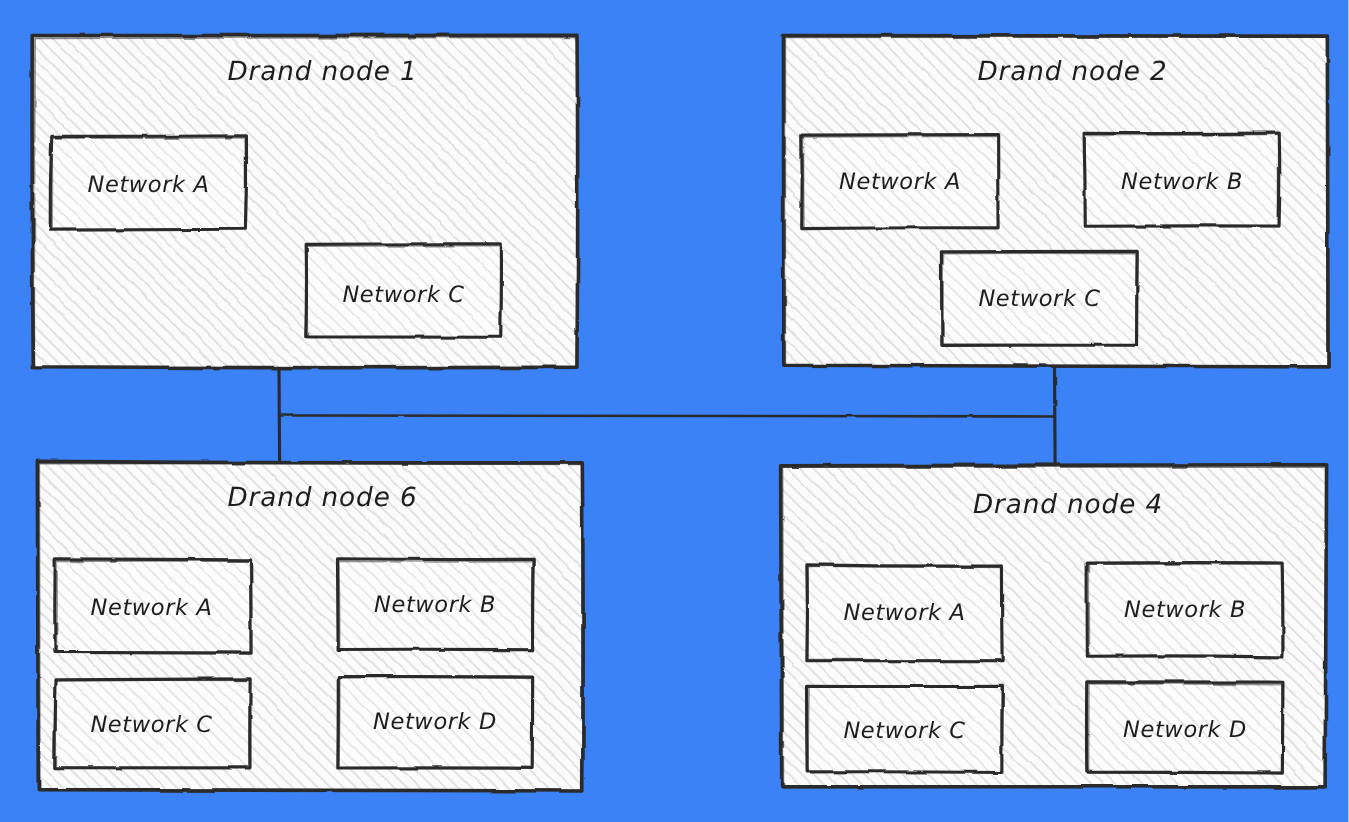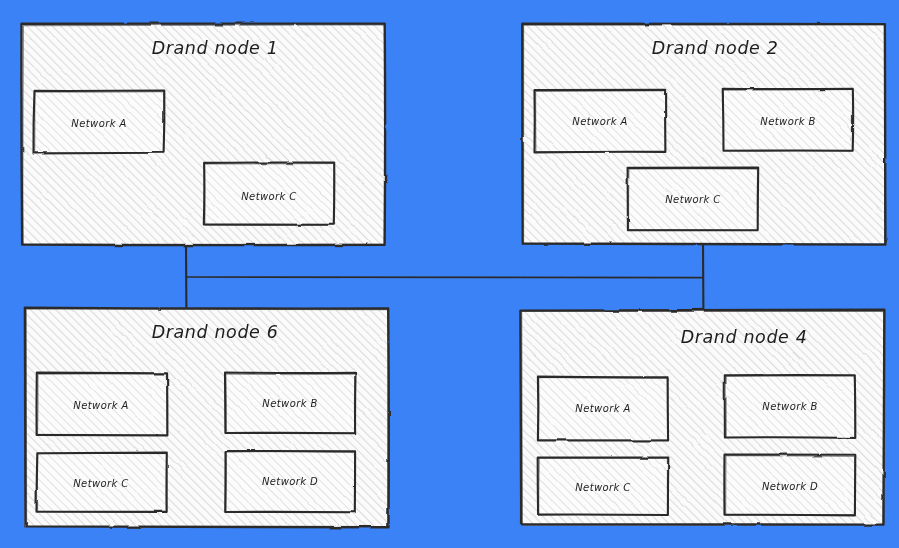--- a/index.html
+++ b/index.html
@@ -36,21 +36,21 @@
     text-align: center;
     white-space: nowrap;
     transform: translate(-50%, -50%);
   }
   .node-label {
     font-size: 17.5px;
     letter-spacing: 0.6px;
     font-weight: 400;
   }
   .net-label {
-    font-size: 10px;
+    font-size: 15px;
     letter-spacing: 0.4px;
     font-weight: 400;
   }
 </style>
 </head>
 <body>
 
 <div id="canvas">
 
   <svg class="layer" viewBox="0 0 899 548" xmlns="http://www.w3.org/2000/svg">
@@ -148,19 +148,19 @@
       <div class="net-label" style="left: 269px; top: 196px;">Network C</div>
       <div class="node-label" style="left: 715px; top: 48px;">Drand node 2</div>
       <div class="net-label" style="left: 600px; top: 121px;">Network A</div>
       <div class="net-label" style="left: 788px; top: 121px;">Network B</div>
       <div class="net-label" style="left: 693px; top: 199px;">Network C</div>
       <div class="node-label" style="left: 215px; top: 332px;">Drand node 6</div>
       <div class="net-label" style="left: 101px; top: 405px;">Network A</div>
       <div class="net-label" style="left: 290px; top: 403px;">Network B</div>
       <div class="net-label" style="left: 101px; top: 483px;">Network C</div>
       <div class="net-label" style="left: 290px; top: 481px;">Network D</div>
-      <div class="node-label" style="left: 744px; top: 337px;">Drand node 4</div>
+      <div class="node-label" style="left: 712px; top: 337px;">Drand node 4</div>
       <div class="net-label" style="left: 603px; top: 408px;">Network A</div>
       <div class="net-label" style="left: 790px; top: 406px;">Network B</div>
       <div class="net-label" style="left: 603px; top: 487px;">Network C</div>
       <div class="net-label" style="left: 790px; top: 486px;">Network D</div>
     </div>
 </div>
 
 </body></html>

